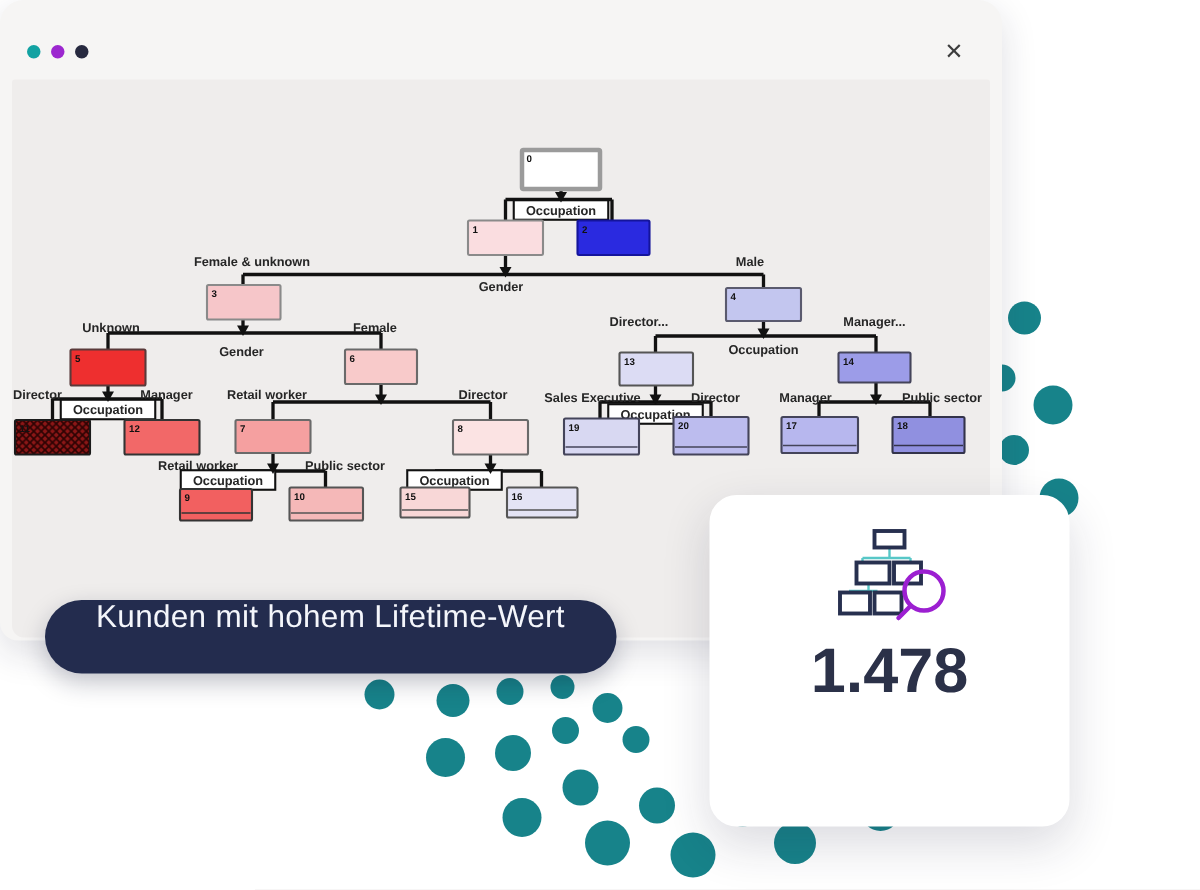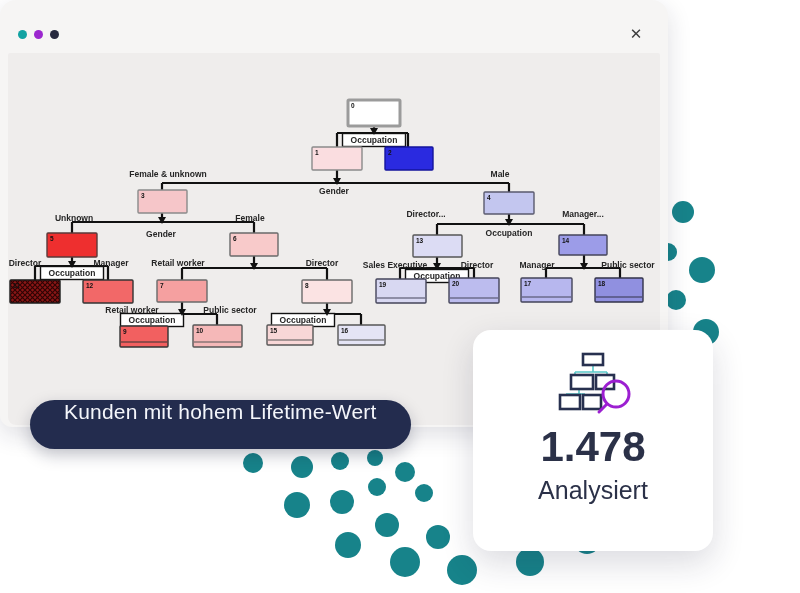--- a/index.html
+++ b/index.html
@@ -256,14 +256,13 @@
       <rect x="41" y="25" width="18" height="14"></rect>
       <rect x="5" y="45" width="20" height="14"></rect>
       <rect x="28" y="45" width="18" height="14"></rect>
     </g>
     <g fill="none" stroke="var(--icon-purple)" stroke-width="3" stroke-linecap="round">
       <circle cx="61" cy="44" r="13"></circle>
       <path d="M52 54 L44 62"></path>
     </g>
   </svg>
   <div class="stat-value">1.478</div>
-  <div class="stat-label">Analysiert</div>
 </div>
 
 </body></html>

